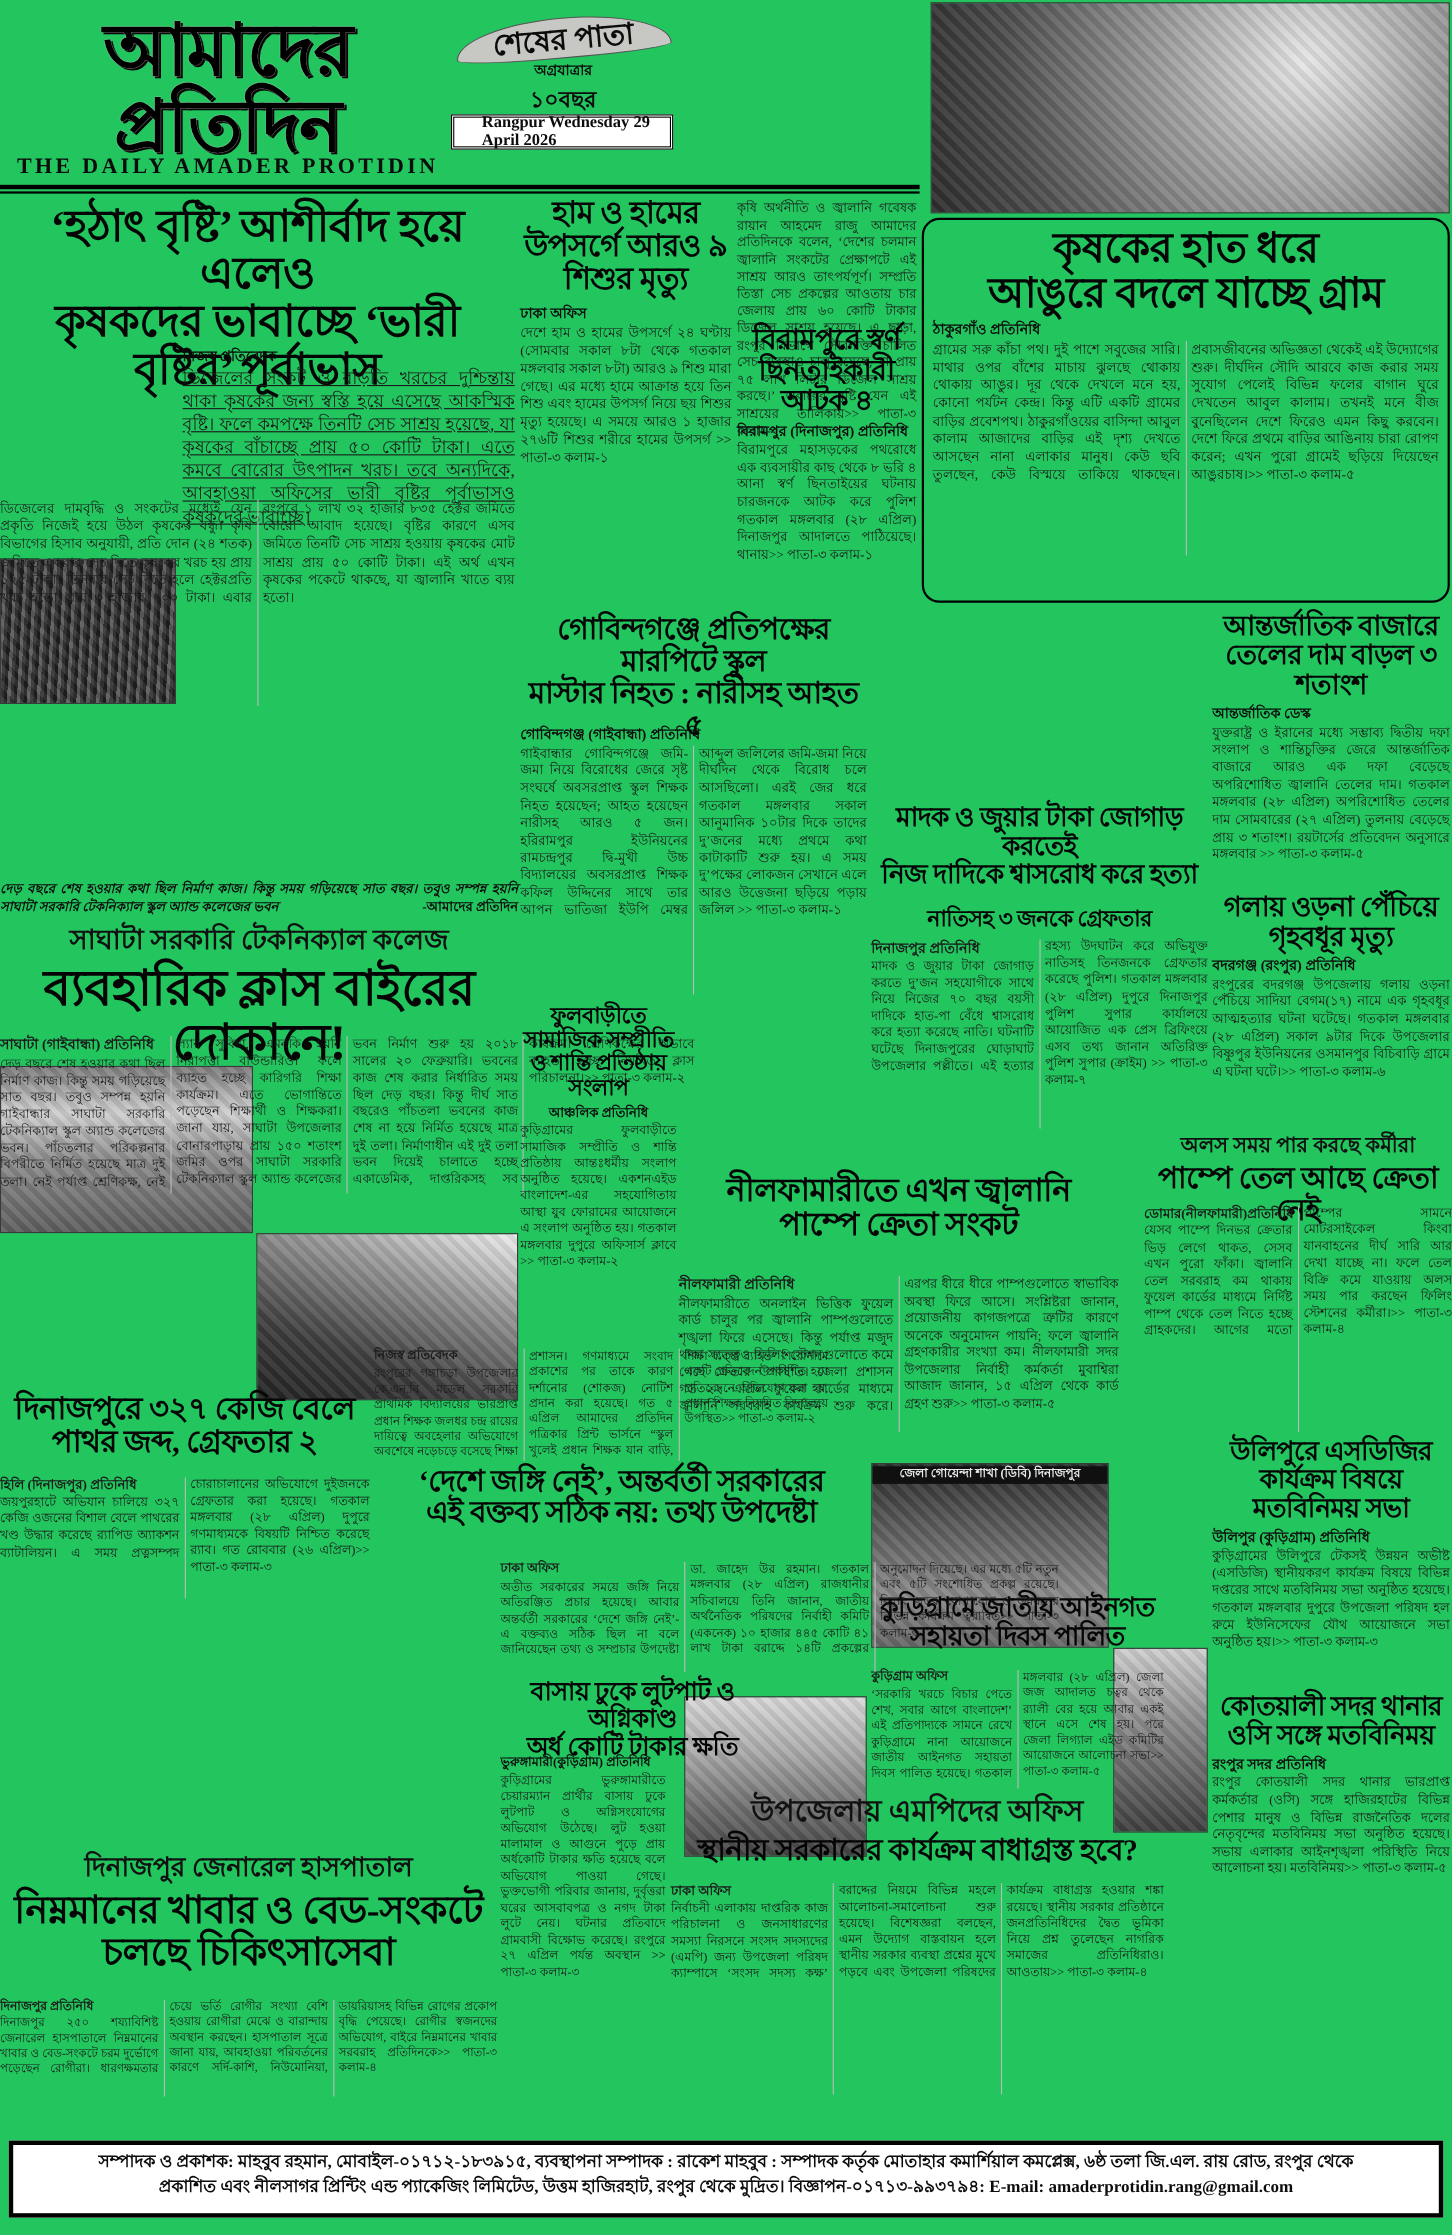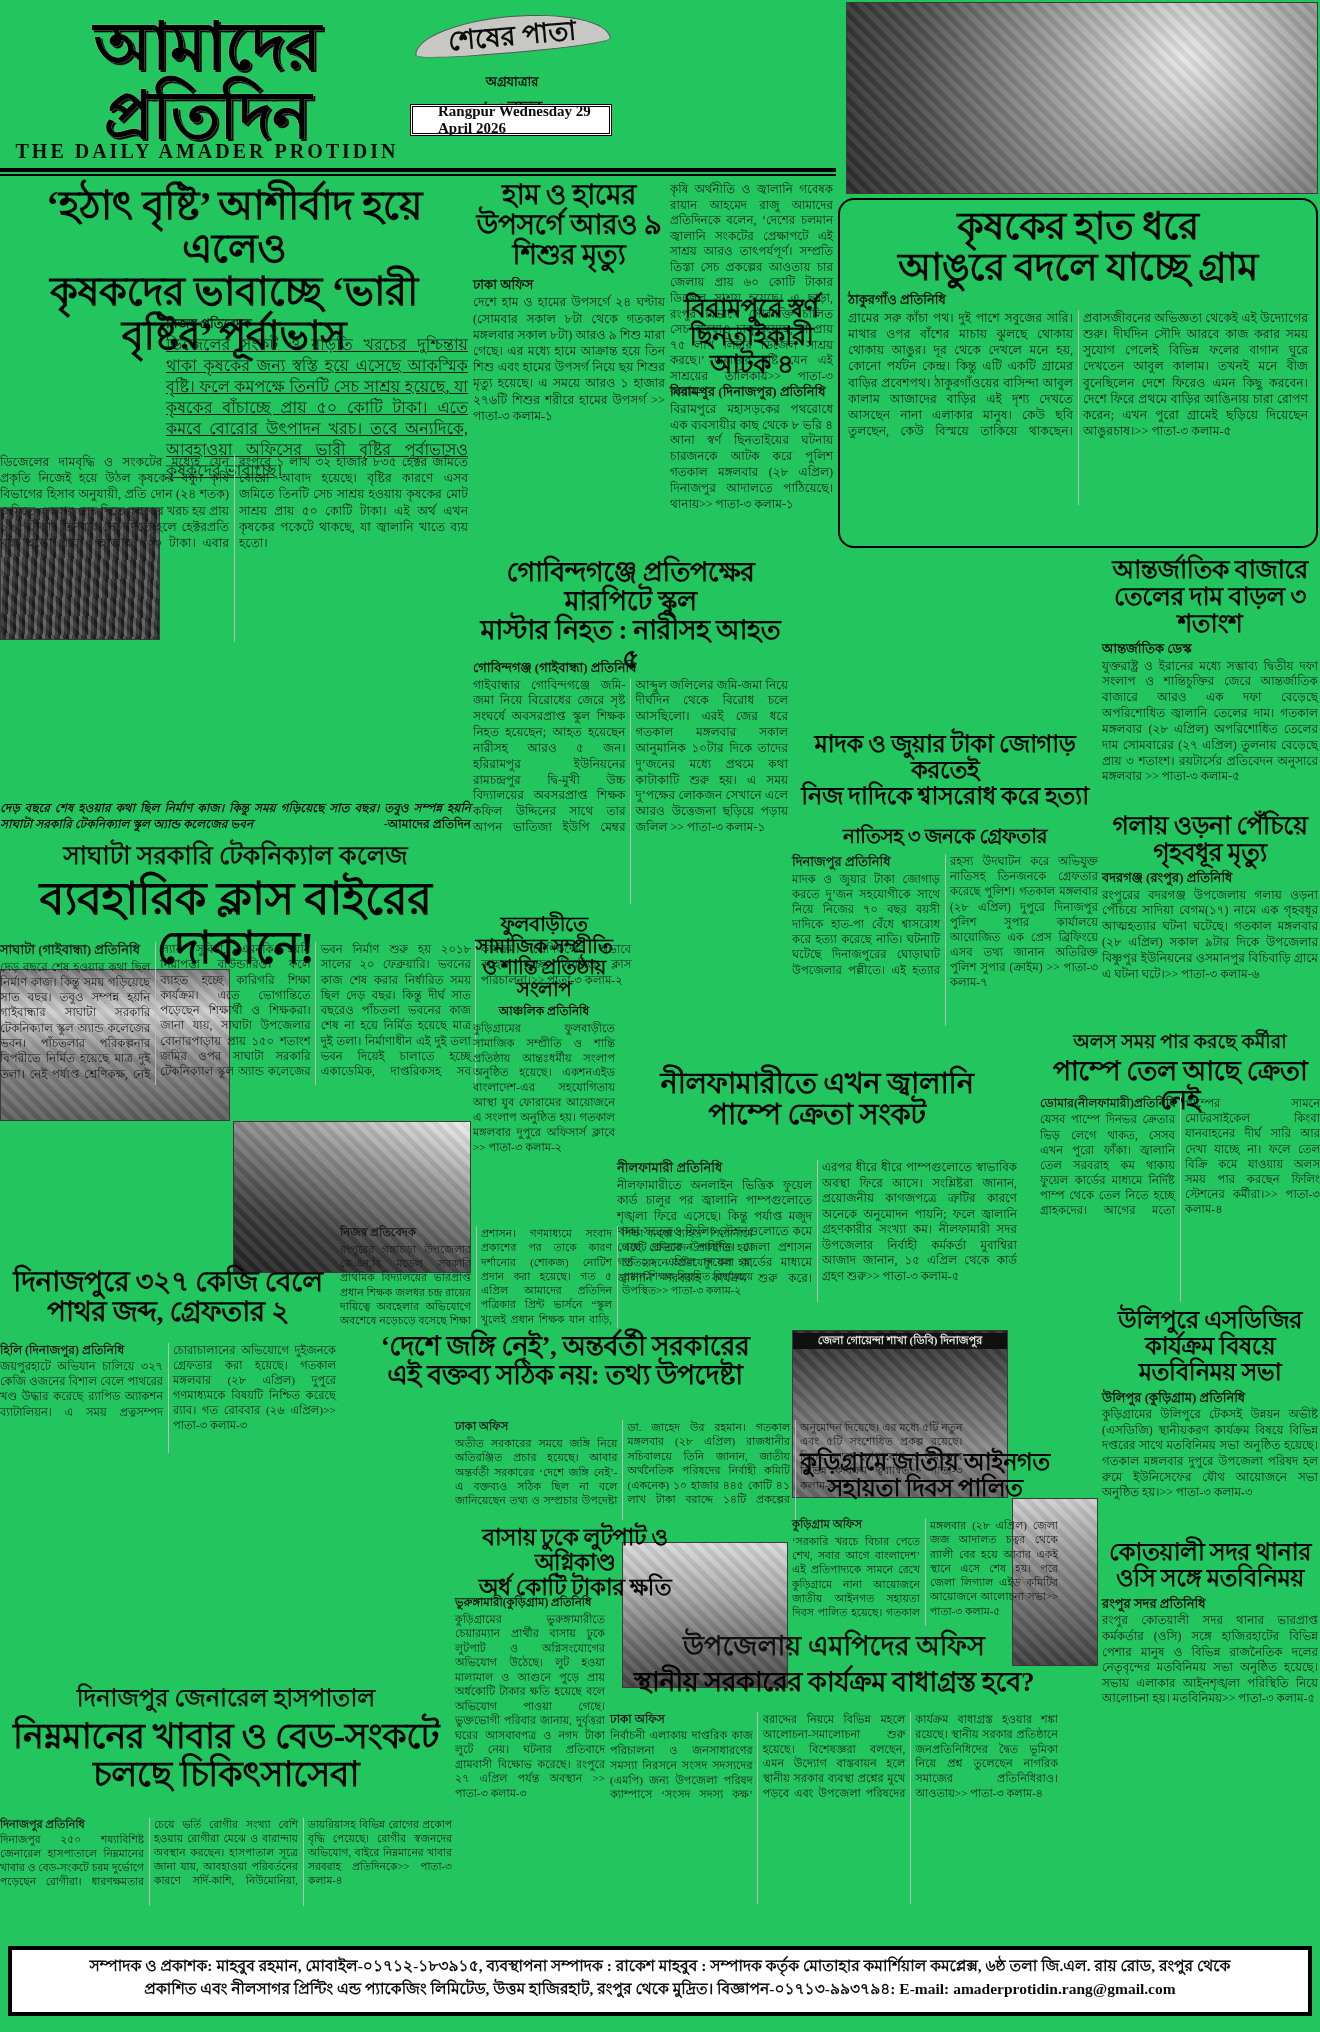--- a/index.html
+++ b/index.html
@@ -51,21 +51,21 @@
 
 <div id="page">
 
   <div class="abs" style="left:6px;top:12px;width:402px;height:126px;">
     <div id="masthead-logo">আমাদের প্রতিদিন</div>
   </div>
   <div class="abs" id="paper-subtitle" style="left:6px;top:140px;width:402px;height:26px;">THE DAILY AMADER PROTIDIN</div>
 
   <div class="abs" style="left:414px;top:16px;width:196px;height:84px;">
     <div id="page-badge-arc">শেষের পাতা</div>
-    <div class="badge-sub" style="font-size:13px;margin-top:19px;">অগ্রযাত্রার</div>
+    <div class="badge-sub" style="font-size:13px;margin-top:1px;">অগ্রযাত্রার</div>
     <div class="badge-sub" style="font-size:20px;">১০বছর</div>
   </div>
   <div class="abs" id="date-box" style="left:410px;top:104px;width:202px;height:32px;padding-left:25px;">Rangpur Wednesday 29 April 2026</div>
 
   <div class="abs dbl-rule" style="left:0px;top:168px;width:836px;"></div>
 
   <div class="abs photo" style="left:846px;top:2px;width:472px;height:192px;
        background:radial-gradient(circle at 72% 28%, #e6e6e6 0%, #9c9c9c 35%, #4c4c4c 75%, #2c2c2c 100%);">
       <div class="grain"></div>
     </div>

